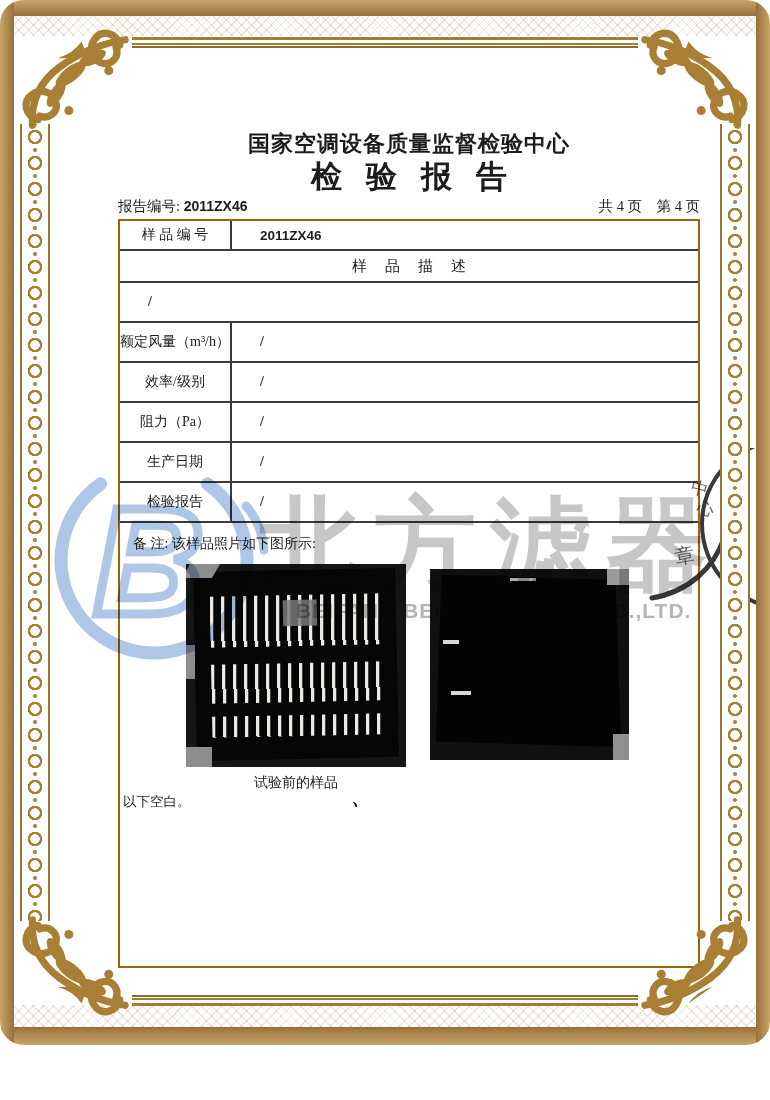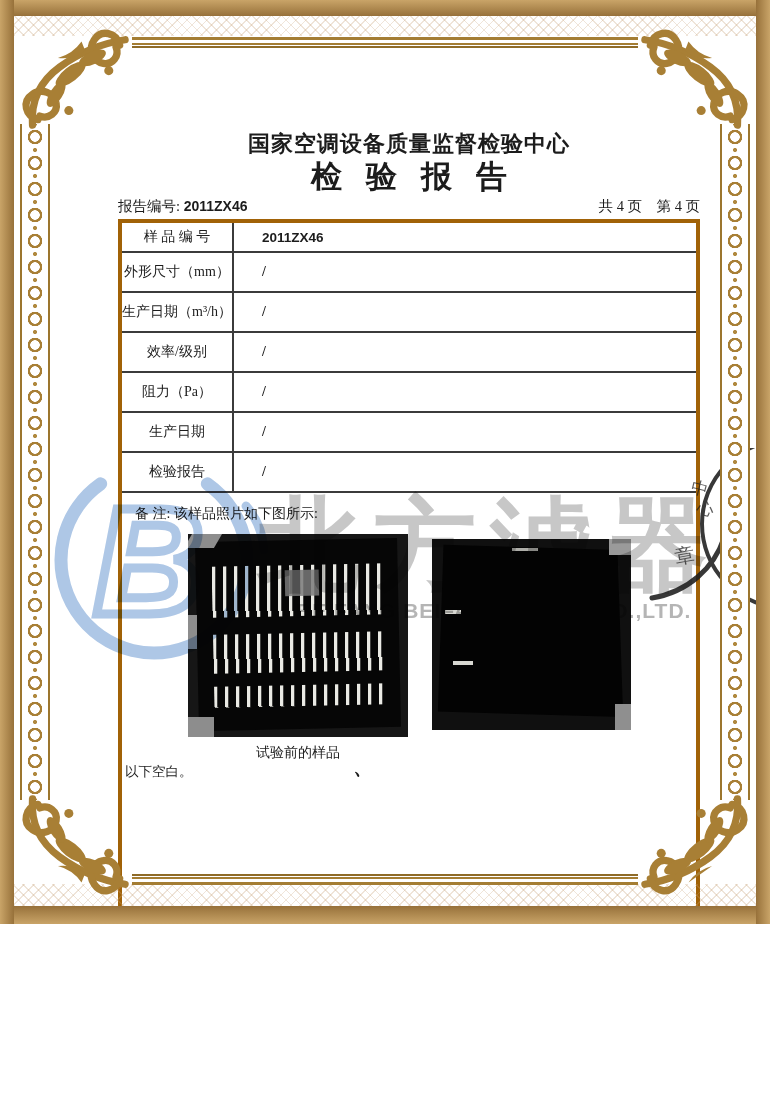--- a/index.html
+++ b/index.html
@@ -1,17 +1,17 @@
 <!DOCTYPE html>
 <html><head>
 <meta charset="utf-8">
 <style>
   html,body{margin:0;padding:0;background:#ffffff;}
-  .page{position:relative;width:770px;height:924px;background:#ffffff;overflow:hidden;
-        font-family:"Liberation Serif",serif;color:#1c1c1c;}
+  .page{position:relative;width:770px;height:1045px;background:#ffffff;overflow:hidden;
+        font-family:"Liberation Serif",serif;color:#1c1c1c;border-radius:24px;}
 
   
   .tan{position:absolute;z-index:6;}
   .tan-top{top:0;left:0;right:0;height:16px;background:linear-gradient(to bottom,#c9a468,#97713a);}
   .tan-bottom{bottom:0;left:0;right:0;height:18px;background:linear-gradient(to top,#c9a468,#97713a);}
   .tan-left{top:0;bottom:0;left:0;width:14px;background:linear-gradient(to right,#c9a468,#97713a);}
   .tan-right{top:0;bottom:0;right:0;width:14px;background:linear-gradient(to left,#c9a468,#97713a);}
 
   .lace{position:absolute;z-index:6;background:
      repeating-linear-gradient(45deg,rgba(198,160,118,.28) 0 1.2px,rgba(0,0,0,0) 1.2px 7px),
@@ -43,21 +43,21 @@
   
   .center-name{position:absolute;top:129px;left:118px;width:582px;text-align:center;
      font-size:22px;font-weight:bold;letter-spacing:1px;z-index:2;}
   .report-title{position:absolute;top:156px;left:118px;width:582px;text-align:center;
      font-size:31px;font-weight:bold;letter-spacing:24px;text-indent:24px;z-index:2;}
   .meta-row{position:absolute;top:197px;left:118px;width:582px;display:flex;
      justify-content:space-between;font-size:14.5px;z-index:2;}
   .meta-left b{font-family:"Liberation Sans",sans-serif;font-size:14px;}
 
   .report-table{position:absolute;top:219px;left:118px;width:582px;height:749px;
-     border:4px solid #a16207;box-sizing:border-box;z-index:2;background:transparent;}
+     border:2px solid #a16207;box-sizing:border-box;z-index:2;background:transparent;}
   .t-row{display:flex;border-bottom:2px solid #3b3b3b;box-sizing:border-box;align-items:stretch;}
   .t-row.r1{height:30px;}
   .t-row.r2{height:32px;justify-content:center;align-items:center;
      font-size:15px;letter-spacing:18px;text-indent:18px;}
   .t-row.std{height:40px;}
   .cl{width:112px;border-right:2px solid #3b3b3b;display:flex;align-items:center;
       justify-content:center;font-size:14px;box-sizing:border-box;text-align:center;}
   .cv{flex:1;display:flex;align-items:center;padding-left:28px;font-size:14px;font-weight:600;}
   .cv.mono{font-family:"Liberation Sans",sans-serif;font-size:13.5px;}
   .t-row.remark{height:363px;border-bottom:none;position:relative;display:block;}
@@ -187,27 +187,27 @@
     <span class="meta-left"><span>报告编号:</span>
       <b>2011ZX46</b></span>
     <span class="meta-right">共 4 页　第 4 页</span>
   </div>
 
   <div class="report-table">
     <div class="t-row r1">
       <div class="cl">样 品 编 号</div>
       <div class="cv mono">2011ZX46</div>
     </div>
-
-    <div class="t-row std">
-      <div class="cl">外形尺寸（mm）</div>
-      <div class="cv">/</div>
-    </div>
-    <div class="t-row std">
-      <div class="cl">生产日期（m³/h）</div>
+    <div class="t-row r2">样品描述</div>
+
+    <div class="t-row std">
+      <div class="cv">/</div>
+    </div>
+    <div class="t-row std">
+      <div class="cl">额定风量（m³/h）</div>
       <div class="cv">/</div>
     </div>
     <div class="t-row std">
       <div class="cl">效率/级别</div>
       <div class="cv">/</div>
     </div>
     <div class="t-row std">
       <div class="cl">阻力（Pa）</div>
       <div class="cv">/</div>
     </div>

